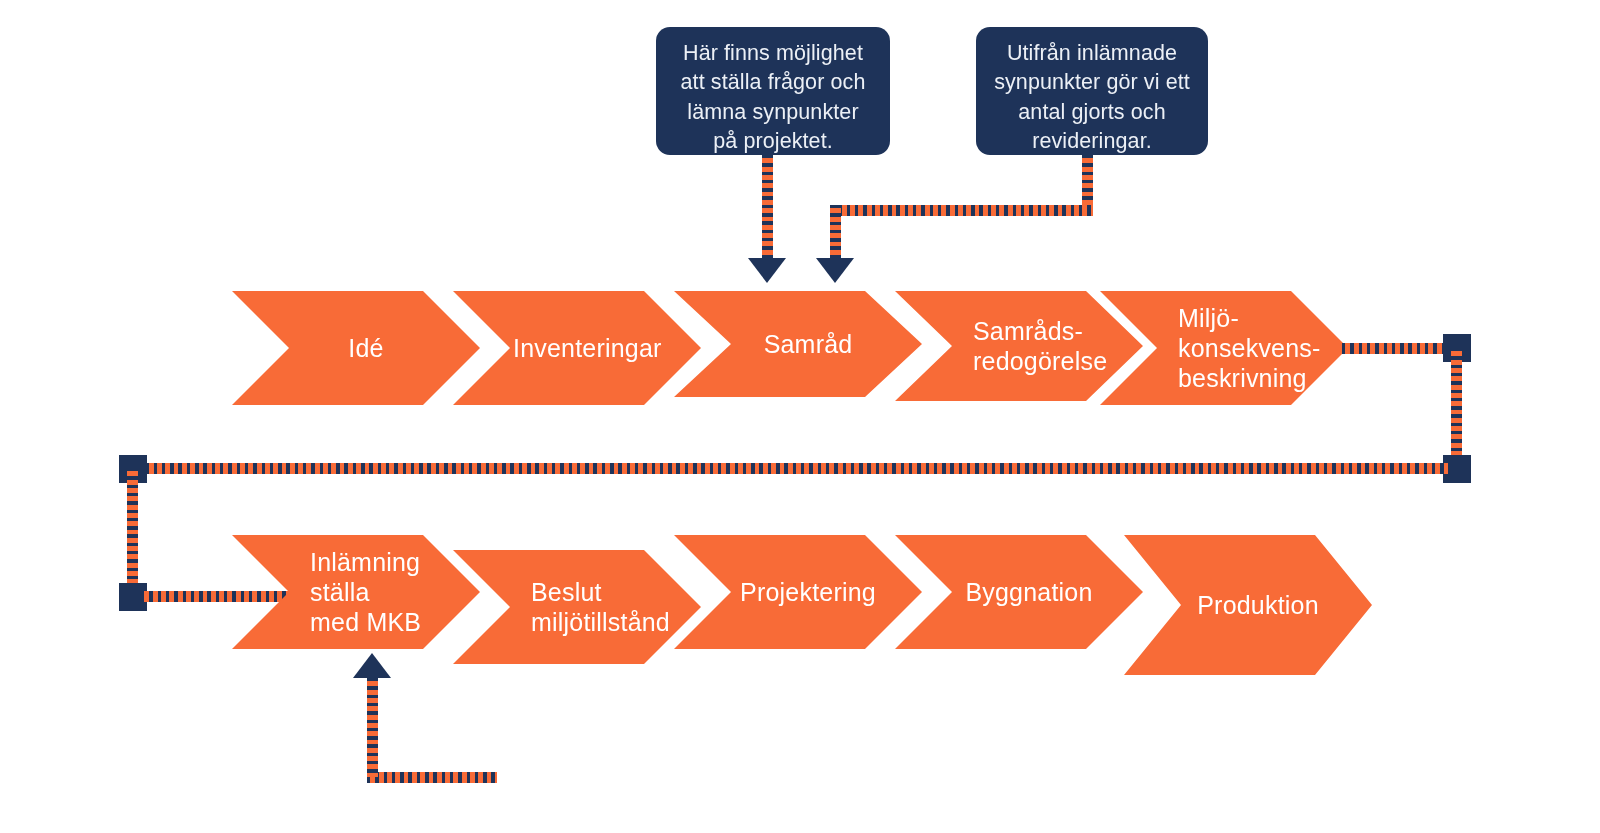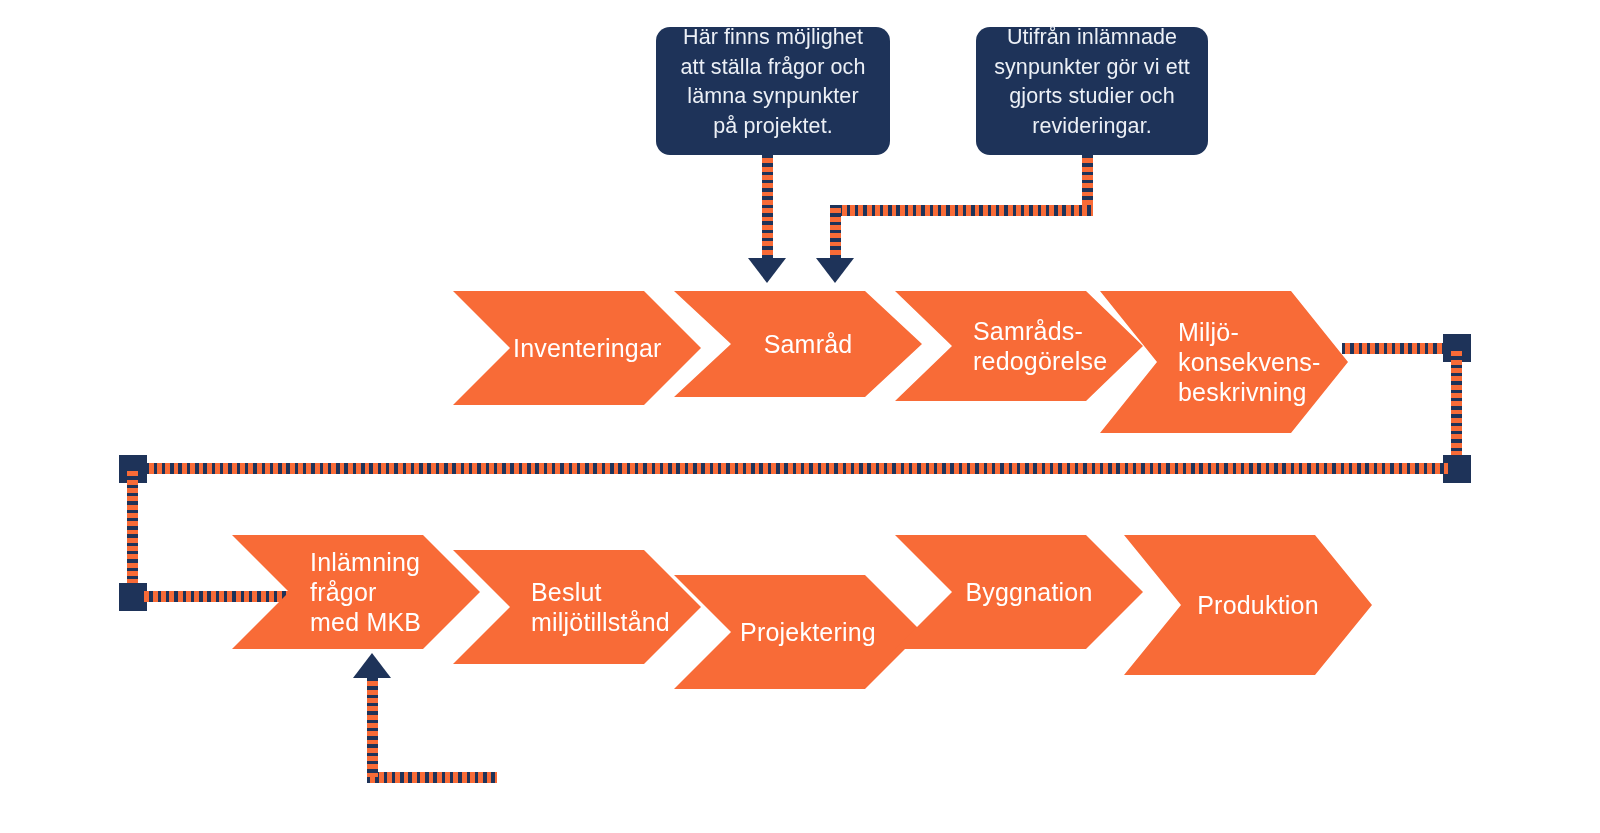--- a/index.html
+++ b/index.html
@@ -24,21 +24,21 @@
     position: absolute;
     background: #1E3359;
     border-radius: 14px;
     color: #ECF0F6;
     font-size: 21.5px;
     line-height: 1.37;
     text-align: center;
     padding: 12px 16px 14px 16px;
     letter-spacing: .1px;
     display: flex;
-    align-items: flex-end;
+    align-items: flex-start;
     justify-content: center;
   }
   .callout span { display: block; width: 100%; white-space: pre-line; }
 
   
   .chev {
     position: absolute;
     background: #F86B37;
     -webkit-clip-path: polygon(0 0, calc(100% - 57px) 0, 100% 50%, calc(100% - 57px) 100%, 0 100%, 57px 50%);
     clip-path: polygon(0 0, calc(100% - 57px) 0, 100% 50%, calc(100% - 57px) 100%, 0 100%, 57px 50%);
@@ -105,65 +105,68 @@
 lämna synpunkter
 på projektet.</span>
   </div>
 
   <div class="rail-v" style="left:762px; top:155px; height:112px;"></div>
   <div class="head-down" style="left:748px; top:258px;"></div>
 
   <div class="callout" style="left:976px; top:27px; width:232px; height:128px;">
     <span>Utifrån inlämnade
 synpunkter gör vi ett
-gjorts studier och
+antal gjorts och
 revideringar.</span>
   </div>
 
   <div class="rail-v" style="left:1082px; top:155px; height:61px;"></div>
   <div class="rail-h" style="left:830px; top:205px; width:263px;"></div>
   <div class="rail-v" style="left:830px; top:205px; height:62px;"></div>
   <div class="head-down" style="left:816px; top:258px;"></div>
 
+  <div class="chev center" style="left:232px; top:291px; width:248px; height:114px;">
+    <span class="lbl">Idé</span>
+  </div>
   <div class="chev center" style="left:453px; top:291px; width:248px; height:114px;">
     <span class="lbl">Inventeringar</span>
   </div>
   <div class="chev center" style="left:674px; top:291px; width:248px; height:106px;">
     <span class="lbl">Samråd</span>
   </div>
   <div class="chev left" style="left:895px; top:291px; width:248px; height:110px;">
     <span class="lbl">Samråds-
 redogörelse</span>
   </div>
-  <div class="chev left" style="left:1100px; top:291px; width:248px; height:142px;">
+  <div class="chev left" style="left:1100px; top:291px; width:248px; height:114px;">
     <span class="lbl">Miljö-
 konsekvens-
 beskrivning</span>
   </div>
 
   <div class="rail-h" style="left:1342px; top:343px; width:104px;"></div>
   <div class="node" style="left:1443px; top:334px;"></div>
   <div class="rail-v" style="left:1451px; top:348px; height:122px;"></div>
   <div class="node" style="left:1443px; top:455px;"></div>
   <div class="rail-h" style="left:137px; top:463px; width:1312px;"></div>
   <div class="node" style="left:119px; top:455px;"></div>
   <div class="rail-v" style="left:127px; top:468px; height:125px;"></div>
   <div class="node" style="left:119px; top:583px;"></div>
   <div class="rail-h" style="left:141px; top:591px; width:152px;"></div>
 
   <div class="chev left" style="left:232px; top:535px; width:248px; height:114px;">
     <span class="lbl">Inlämning
-frågor
+ställa
 med MKB</span>
   </div>
   <div class="chev left" style="left:453px; top:550px; width:248px; height:114px;">
     <span class="lbl">Beslut
 miljötillstånd</span>
   </div>
-  <div class="chev center" style="left:674px; top:535px; width:248px; height:114px;margin-top:40px;">
+  <div class="chev center" style="left:674px; top:535px; width:248px; height:114px;">
     <span class="lbl">Projektering</span>
   </div>
   <div class="chev center" style="left:895px; top:535px; width:248px; height:114px;">
     <span class="lbl">Byggnation</span>
   </div>
   <div class="chev center" style="left:1124px; top:535px; width:248px; height:140px;">
     <span class="lbl">Produktion</span>
   </div>
 
 

